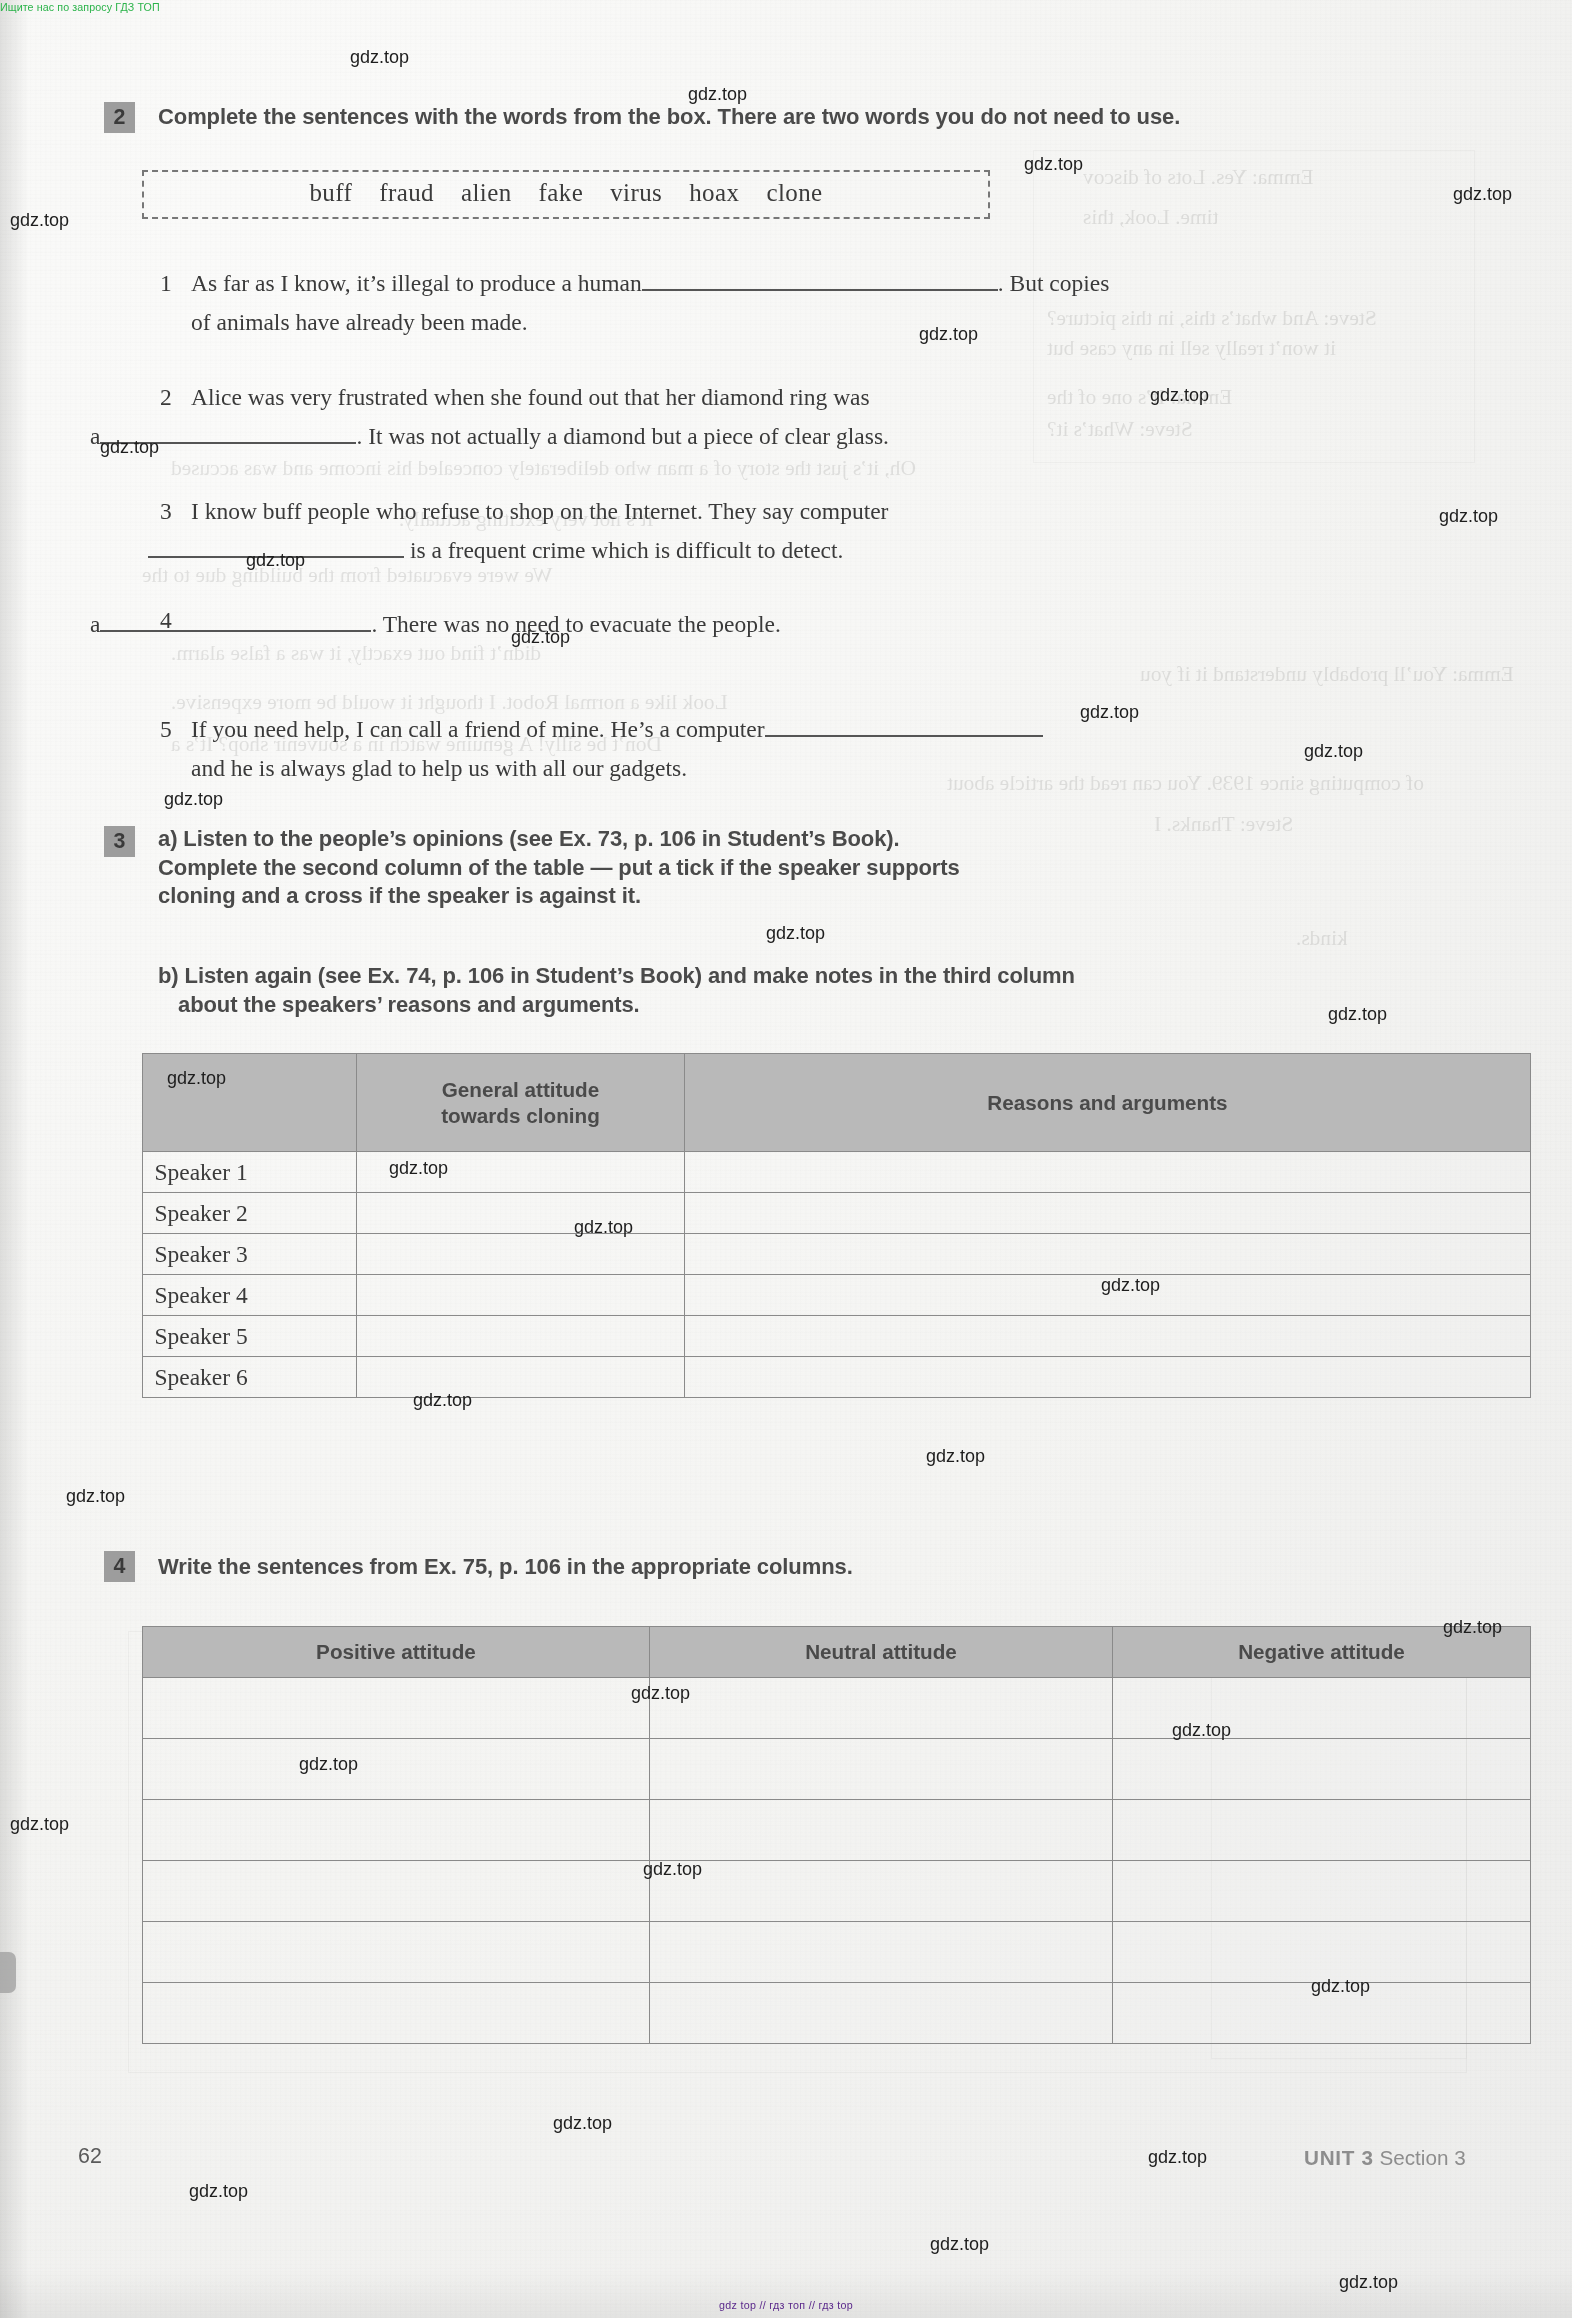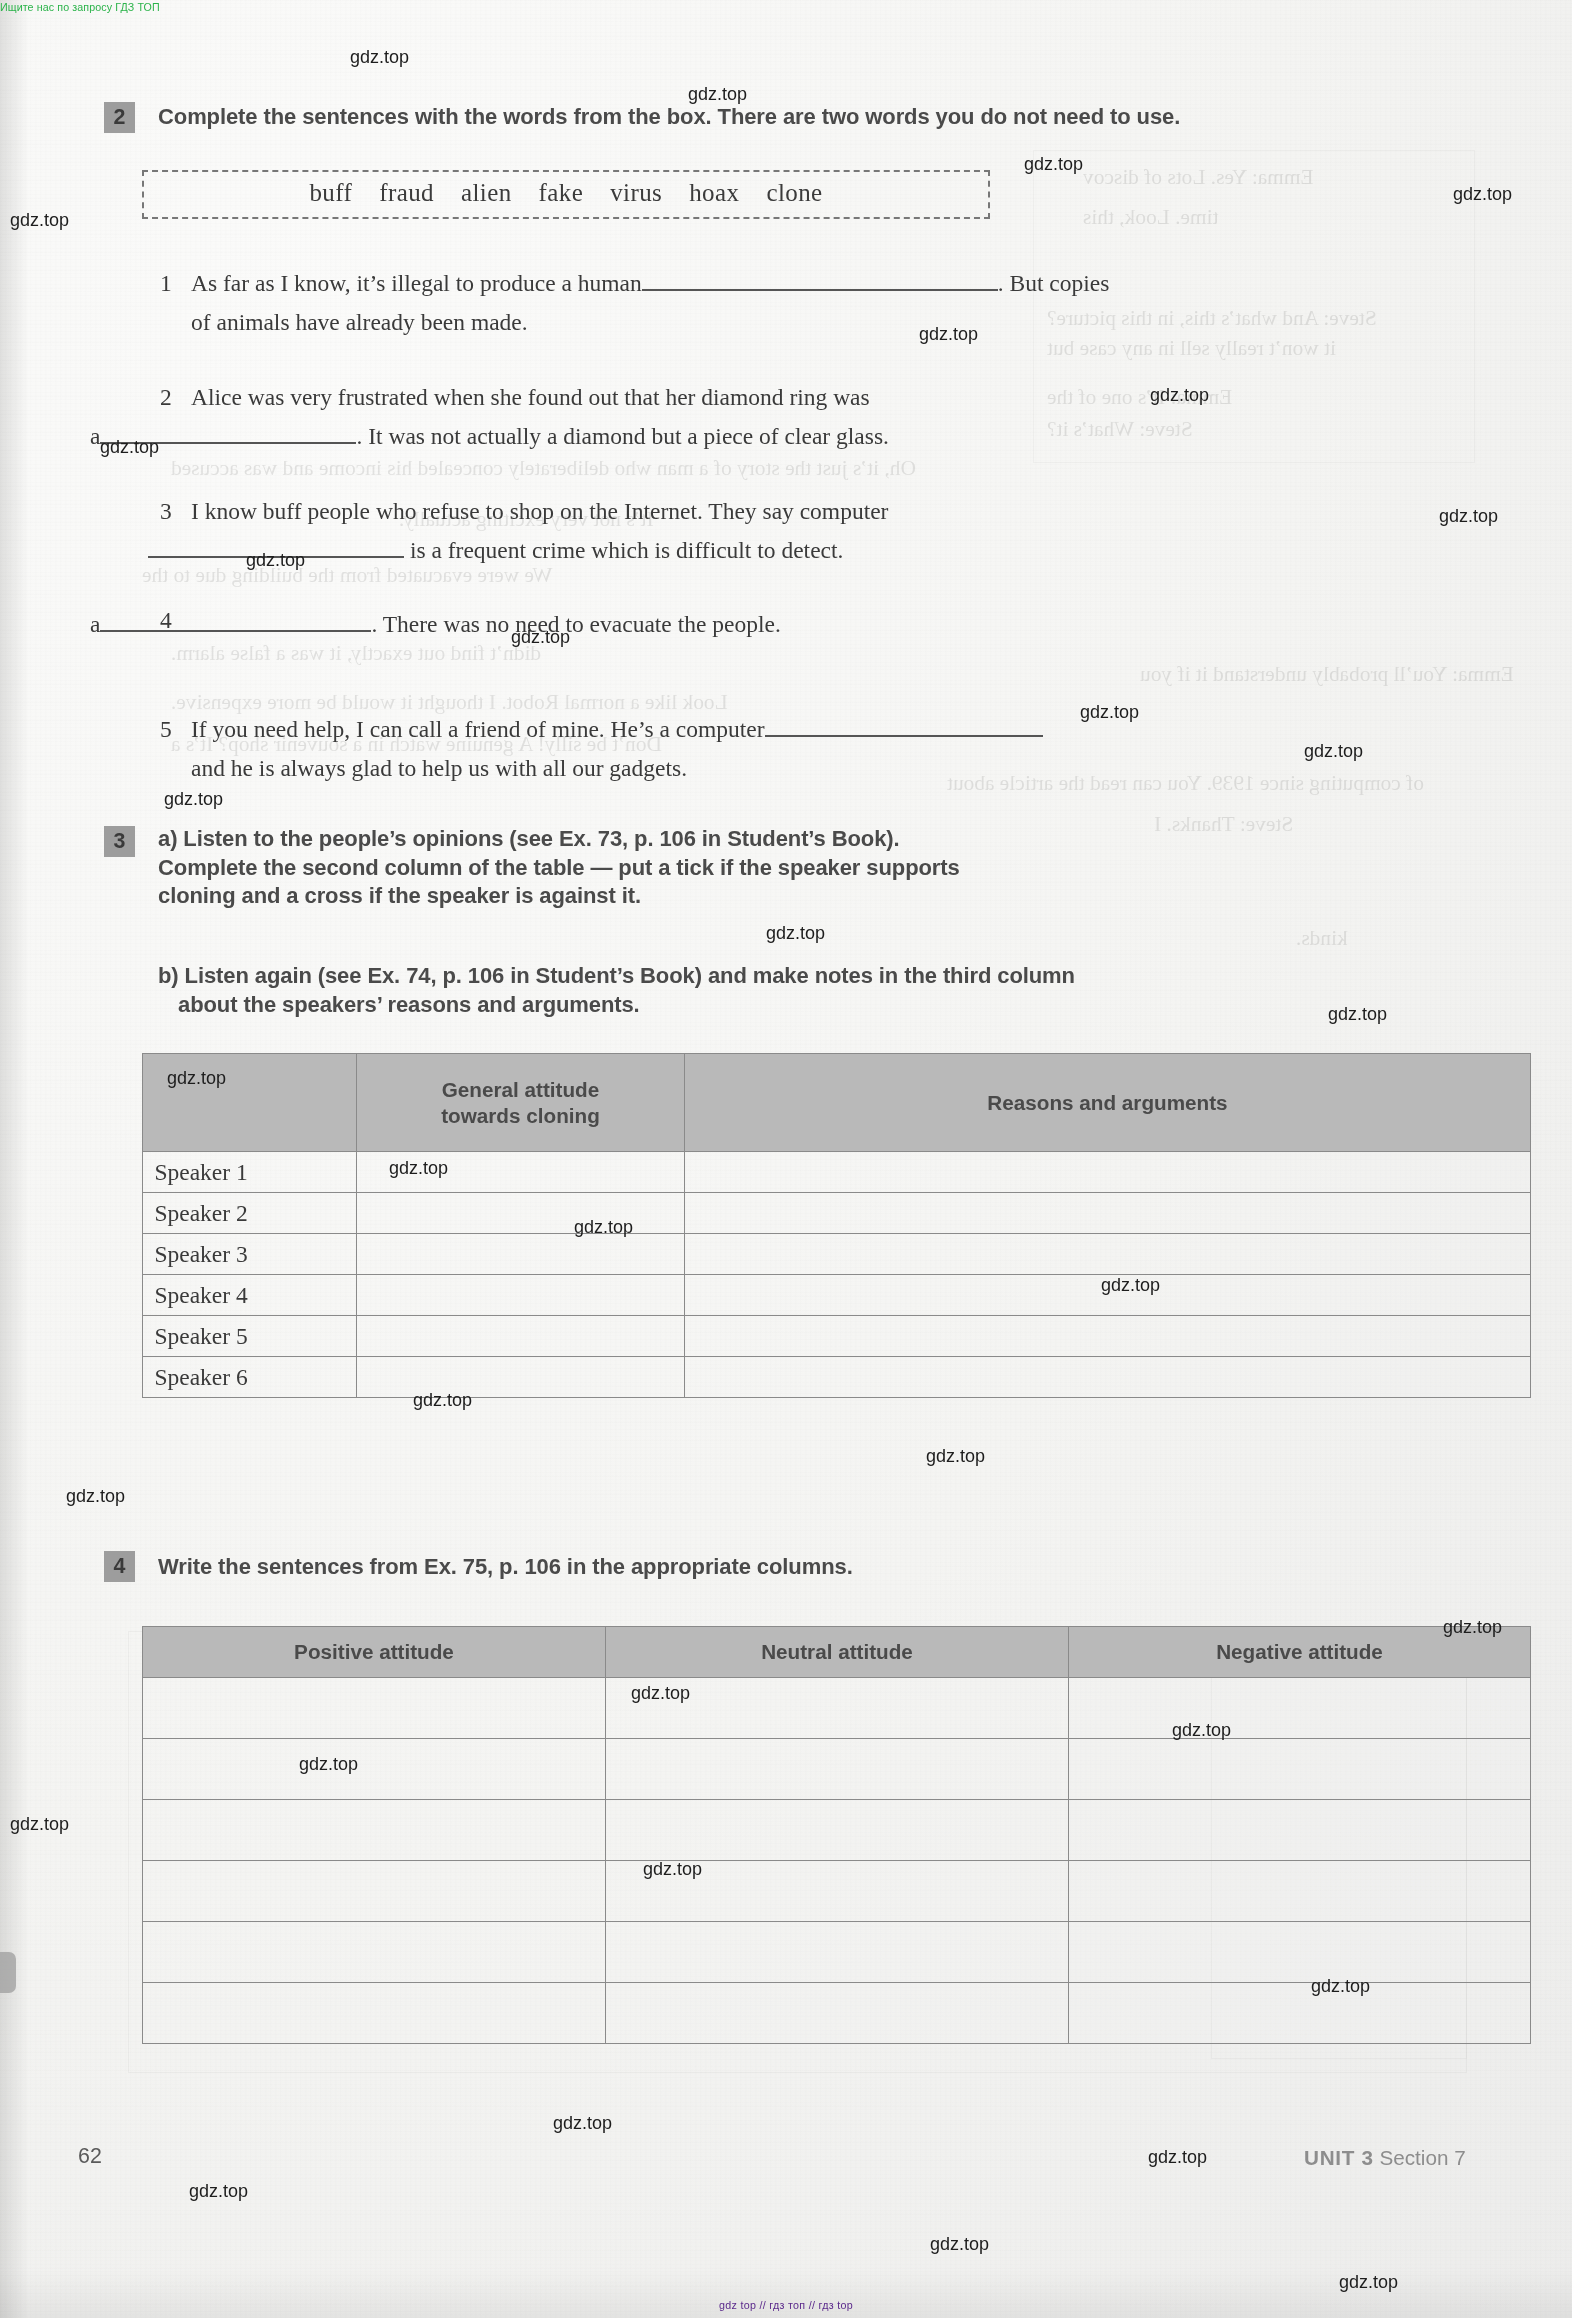--- a/index.html
+++ b/index.html
@@ -331,21 +331,21 @@
         </tr>
       </tbody>
     </table>
 
     <div class="exnum" style="left:104px; top:1551px;">4</div>
     <div class="extitle" style="position:absolute; left:158px; top:1553px; width:1211px;">Write the sentences from Ex. 75, p. 106 in the appropriate columns.</div>
 
     <table class="grid" style="left:142px; top:1626px; width:1389px;">
       <thead>
         <tr>
-          <th style="width:463px; height:51px;">Positive attitude</th>
+          <th style="width:507px; height:51px;">Positive attitude</th>
           <th style="width:463px;">Neutral attitude</th>
           <th>Negative attitude</th>
         </tr>
       </thead>
       <tbody>
         <tr>
           <td class="blankcell" style="height:61px;"></td>
           <td class="blankcell"></td>
           <td class="blankcell"></td>
         </tr>
@@ -374,21 +374,21 @@
           <td class="blankcell"></td>
           <td class="blankcell"></td>
         </tr>
       </tbody>
     </table>
 
     <div id="tab-sliver"></div>
     <div class="pagenum" style="left:78px; top:2144px;">62</div>
     <div class="unitinfo" style="left:1304px; top:2146px;">
       <b>UNIT 3</b>
-      <span>Section 7</span>
+      <span>Section 3</span>
     </div>
 
   </div>
 
   <div id="wmlayer">
     <div class="wm" style="left:350px;  top:47px;">gdz.top</div>
     <div class="wm" style="left:688px;  top:84px;">gdz.top</div>
     <div class="wm" style="left:1024px; top:154px;">gdz.top</div>
     <div class="wm" style="left:1453px; top:184px;">gdz.top</div>
     <div class="wm" style="left:10px;   top:210px;">gdz.top</div>

